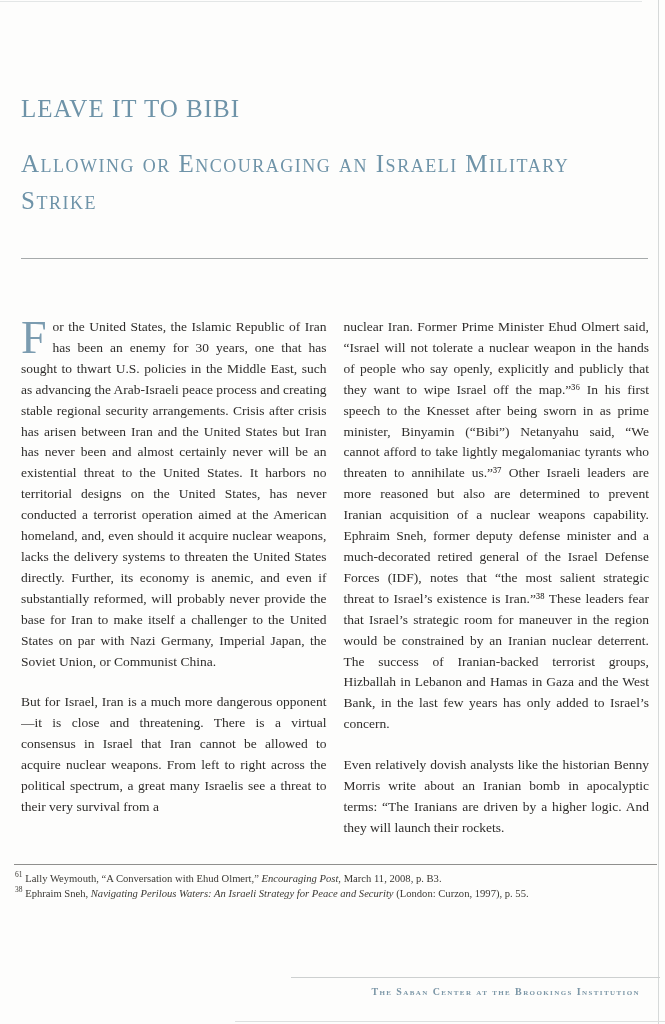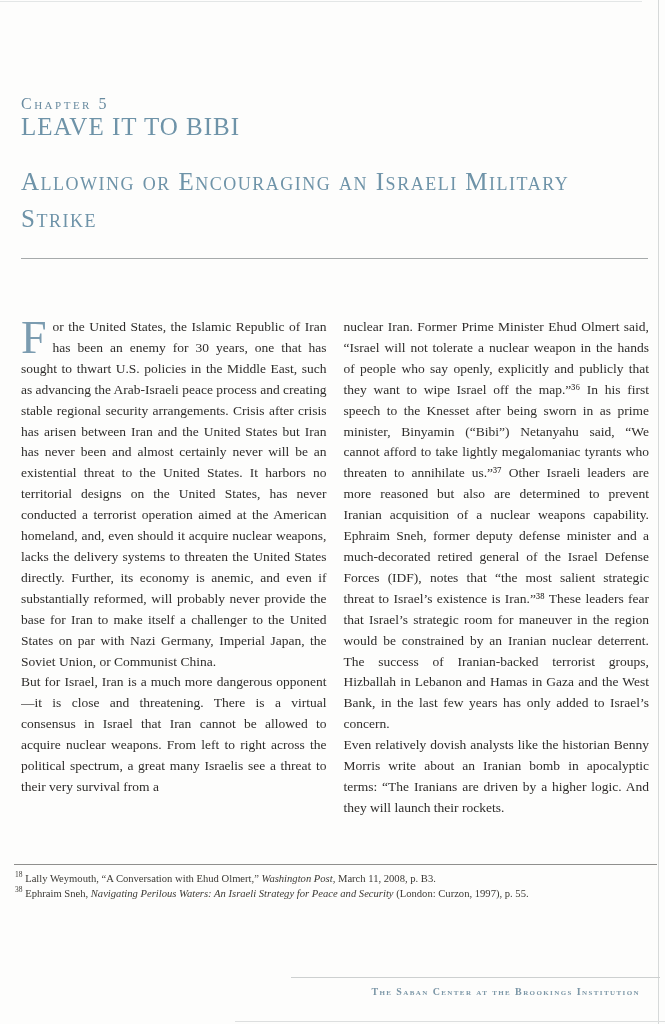--- a/index.html
+++ b/index.html
@@ -41,21 +41,21 @@
   
   .columns {
     position: absolute; left: 21px; top: 317px; width: 628px; height: 548px;
     display: flex; gap: 17px; overflow: hidden;
     color: #2f2d2b;
     font-size: 13.5px; line-height: 20.9px;
     text-align: justify;
   }
   .col { flex: 1 1 0; }
   .col p { margin: 0; }
-  .col p + p { }
+  .col p + p { margin-top: 20px; }
   .dropcap {
     float: left;
     font-size: 46px; line-height: 39px;
     color: #7b9cb0;
     padding: 1px 6px 0 0;
   }
 
   
   .footnote-rule { position: absolute; left: 14px; top: 864px; right: 8px; height: 1px; background: #8f8f8d; }
   .footnotes {
@@ -80,21 +80,20 @@
 </head>
 <body>
 
 <div class="page">
 
   <div class="edge-top"></div>
   <div class="edge-right"></div>
   <div class="edge-bottom"></div>
 
   <div class="header">
-    <div class="chapter-label">Chapter 5</div>
     <div class="page-title">LEAVE IT TO BIBI</div>
     <div class="page-subtitle">
       <span>Allowing or Encouraging an Israeli Military</span><br>
       <span>Strike</span>
     </div>
   </div>
 
   <div class="title-rule"></div>
 
   <div class="columns">
@@ -104,20 +103,20 @@
     </div>
     <div class="col">
       <p>nuclear Iran. Former Prime Minister Ehud Olmert said, “Israel will not tolerate a nuclear weapon in the hands of people who say openly, explicitly and publicly that they want to wipe Israel off the map.”³⁶ In his first speech to the Knesset after being sworn in as prime minister, Binyamin (“Bibi”) Netanyahu said, “We cannot afford to take lightly megalomaniac tyrants who threaten to annihilate us.”³⁷ Other Israeli leaders are more reasoned but also are determined to prevent Iranian acquisition of a nuclear weapons capability. Ephraim Sneh, former deputy defense minister and a much-decorated retired general of the Israel Defense Forces (IDF), notes that “the most salient strategic threat to Israel’s existence is Iran.”³⁸ These leaders fear that Israel’s strategic room for maneuver in the region would be constrained by an Iranian nuclear deterrent. The success of Iranian-backed terrorist groups, Hizballah in Lebanon and Hamas in Gaza and the West Bank, in the last few years has only added to Israel’s concern.</p>
       <p>Even relatively dovish analysts like the historian Benny Morris write about an Iranian bomb in apocalyptic terms: “The Iranians are driven by a higher logic. And they will launch their rockets.</p>
     </div>
   </div>
 
   <div class="footnote-rule"></div>
 
   <div class="footnotes">
-    <div class="footnote"><sup>18</sup> <span>Lally Weymouth, “A Conversation with Ehud Olmert,” </span><span class="italic">Washington Post</span><span>, March 11, 2008, p. B3.</span></div>
+    <div class="footnote"><sup>61</sup> <span>Lally Weymouth, “A Conversation with Ehud Olmert,” </span><span class="italic">Encouraging Post</span><span>, March 11, 2008, p. B3.</span></div>
     <div class="footnote"><sup>38</sup> <span>Ephraim Sneh, </span><span class="italic">Navigating Perilous Waters: An Israeli Strategy for Peace and Security</span><span> (London: Curzon, 1997), p. 55.</span></div>
   </div>
 
   <div class="footer-rule"></div>
   <div class="footer-text">The Saban Center at the Brookings Institution</div>
 
 </div>
 
 </body></html>

